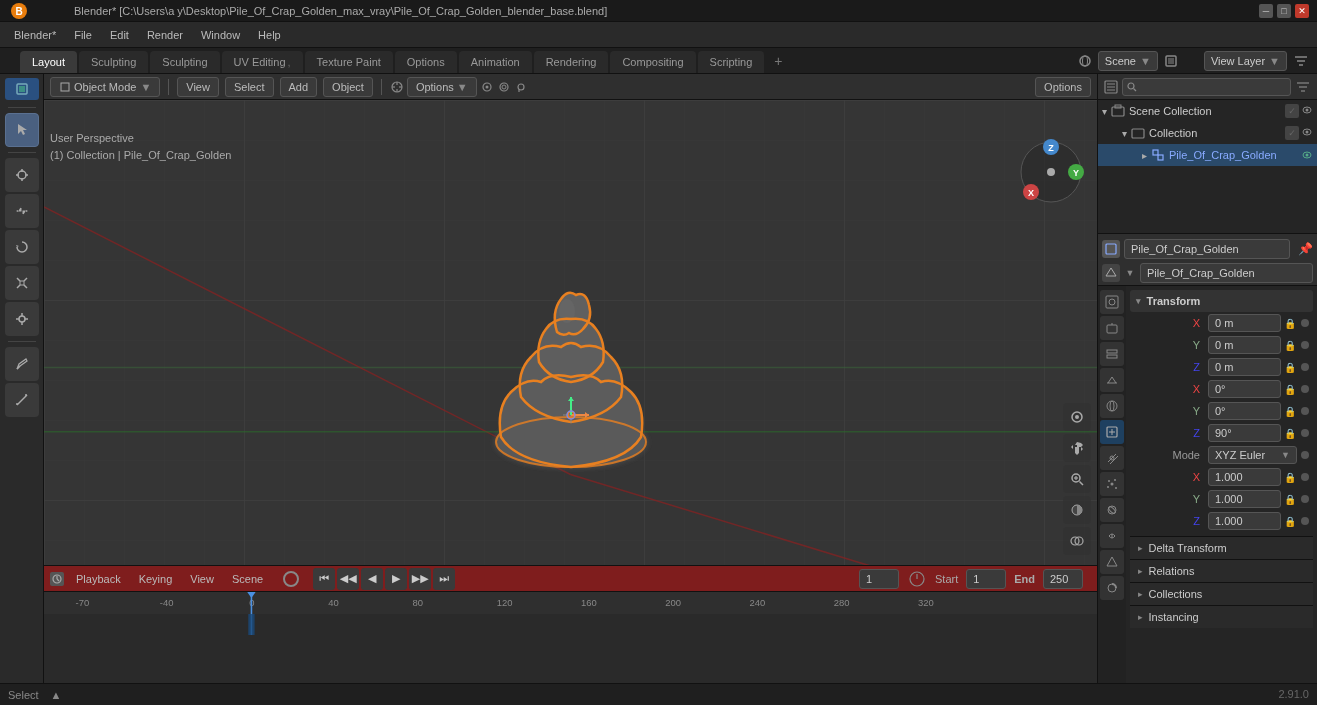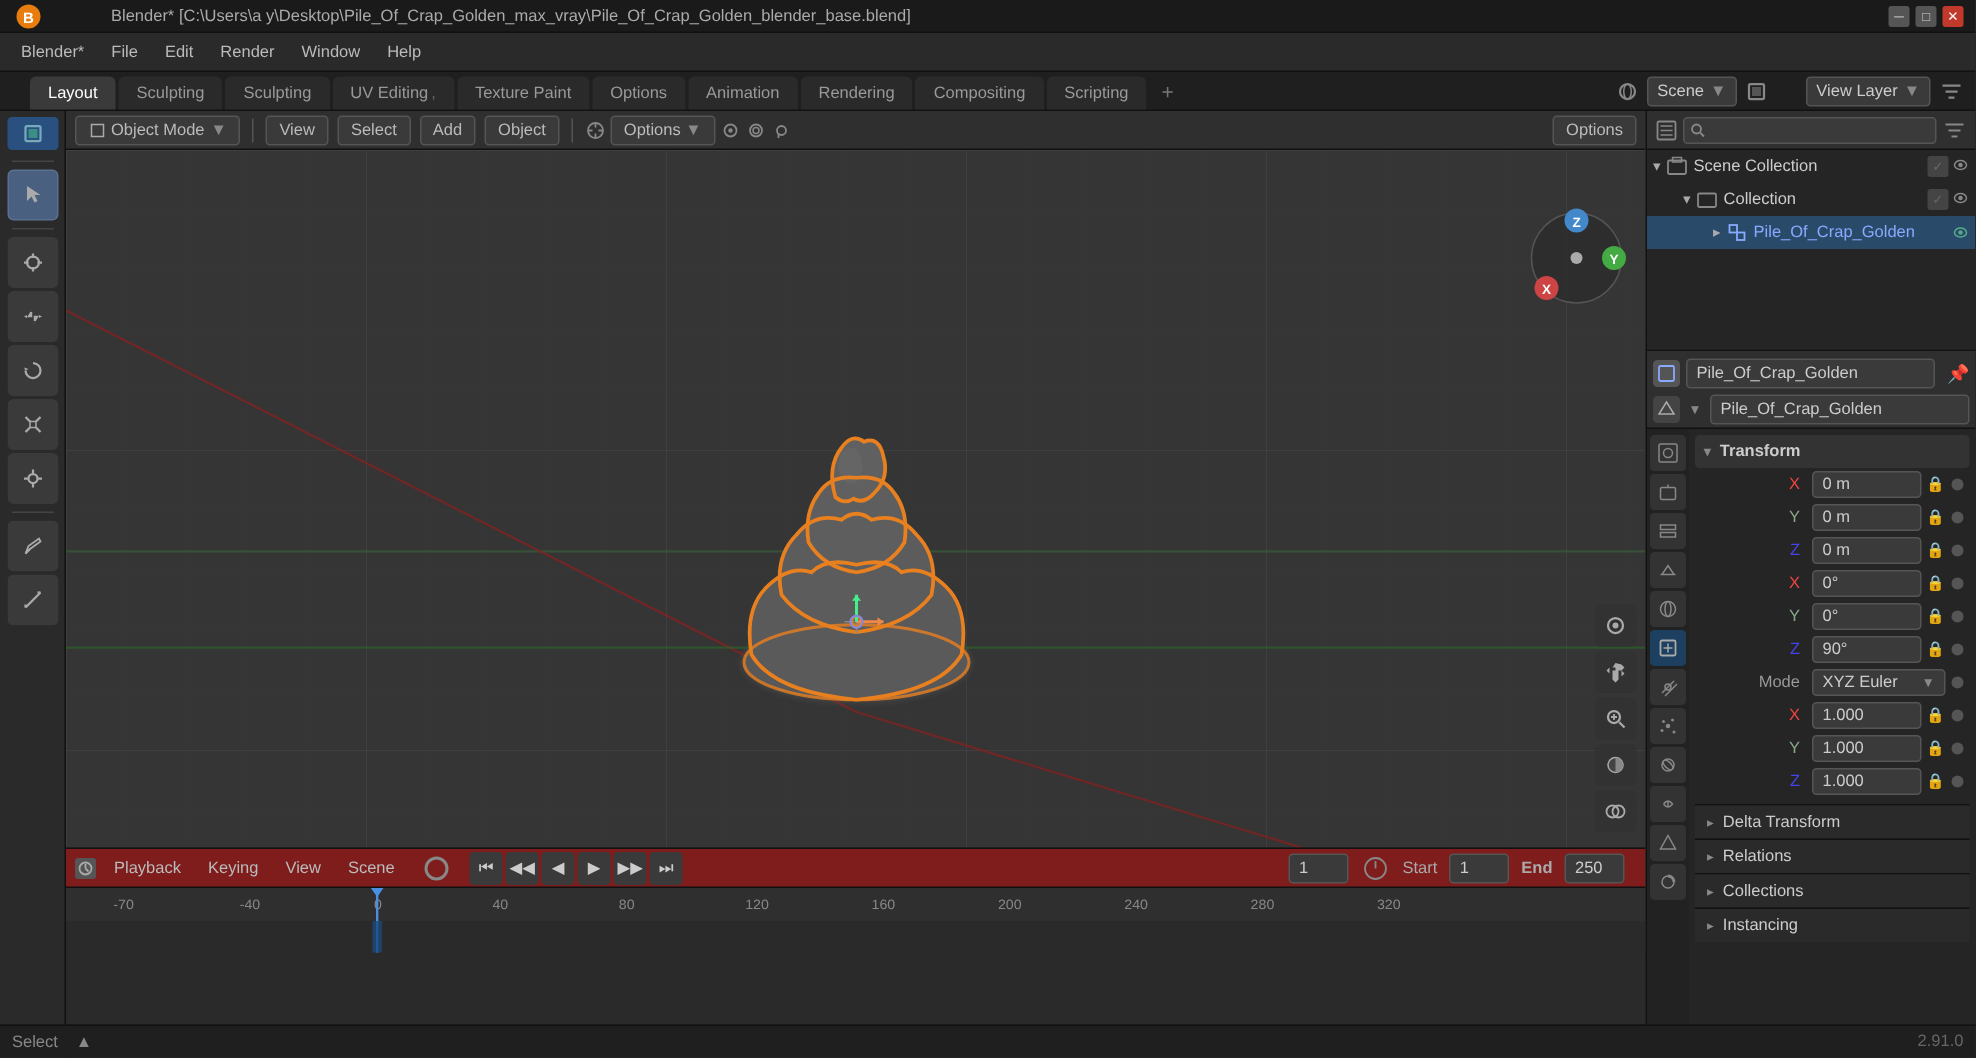--- a/index.html
+++ b/index.html
@@ -752,20 +752,24 @@
         <rect width="100%" height="100%" fill="url(#grid)"></rect>
 
         <line x1="0" y1="50%" x2="100%" y2="50%" stroke="#3a6a3a" stroke-width="1.5" opacity="0.5"></line>
 
         <line x1="0%" y1="20%" x2="50%" y2="70%" stroke="#8b2020" stroke-width="1.5" opacity="0.7"></line>
         <line x1="50%" y1="70%" x2="100%" y2="100%" stroke="#8b2020" stroke-width="1.5" opacity="0.7"></line>
 
         <line x1="0" y1="62%" x2="100%" y2="62%" stroke="#2a6a2a" stroke-width="1.5" opacity="0.6"></line>
       </svg>
 
+      <div id="viewport-info">
+        <div style="font-size:11px;color:#aaa;">User Perspective</div>
+        <div style="font-size:11px;color:#aaa;">(1) Collection | Pile_Of_Crap_Golden</div>
+      </div>
 
       <div id="obj-container">
         <svg width="220" height="240" viewBox="0 0 220 240">
 
           <defs>
             <filter id="glow">
               <feGaussianBlur stdDeviation="3" result="coloredBlur"></feGaussianBlur>
               <feMerge>
                   <feMergeNode in="coloredBlur"></feMergeNode>
                   <feMergeNode in="SourceGraphic"></feMergeNode>

